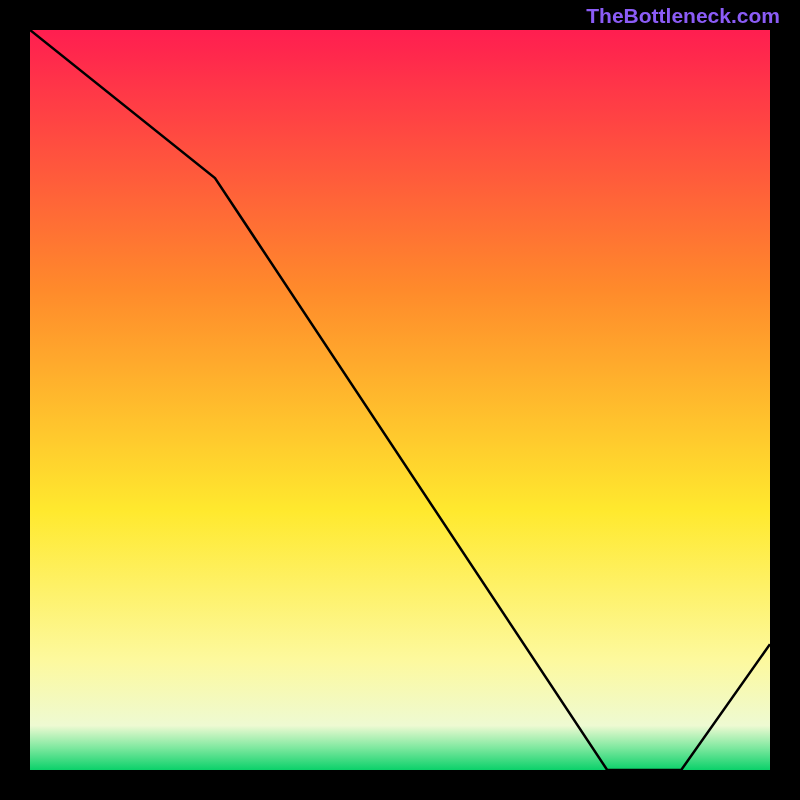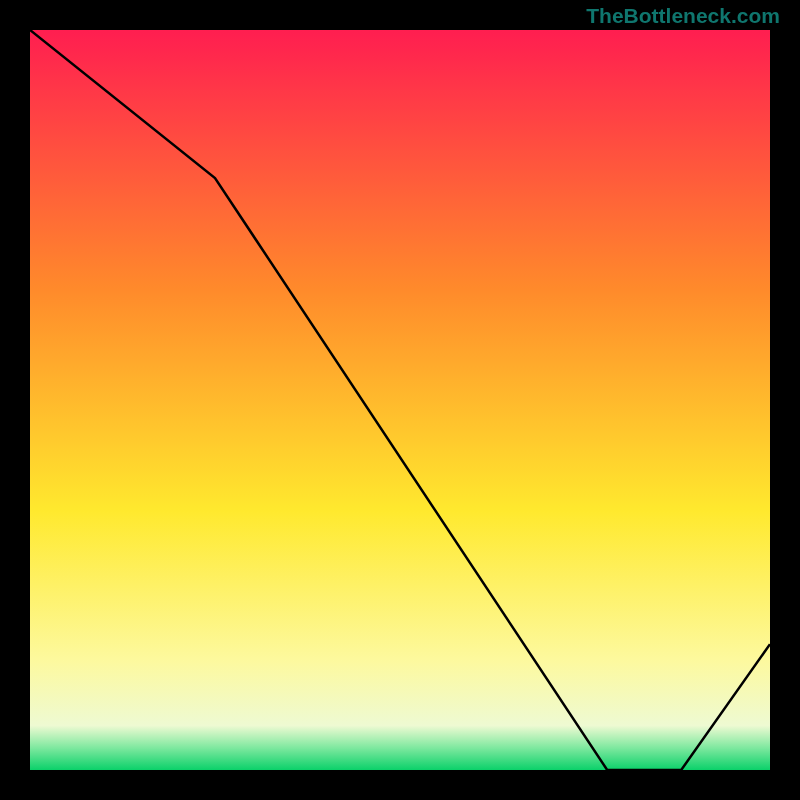--- a/index.html
+++ b/index.html
@@ -8,21 +8,21 @@
     width: 800px;
     height: 800px;
     background: #000;
     font-family: Arial, sans-serif;
     position: relative;
   }
   .watermark {
     position: absolute;
     top: 4px;
     right: 20px;
-    color: #0f766e;
+    color: #8b5cf6;
     font-size: 21px;
     font-weight: bold;
     z-index: 10;
   }
   .chart-area {
     position: absolute;
     top: 30px;
     left: 30px;
     width: 740px;
     height: 740px;

